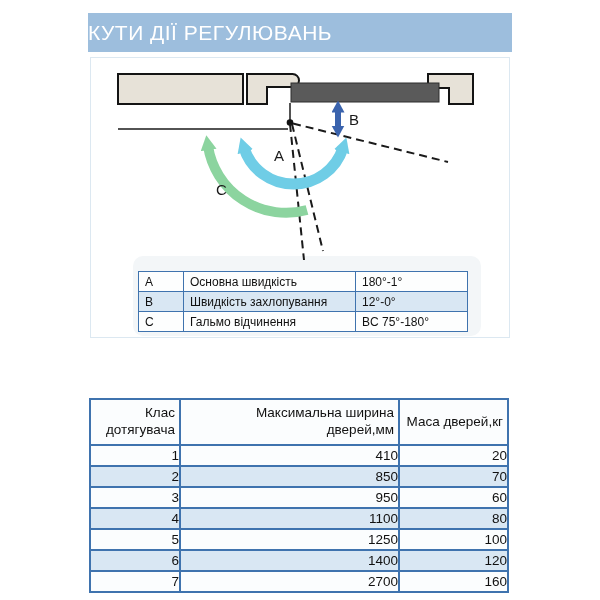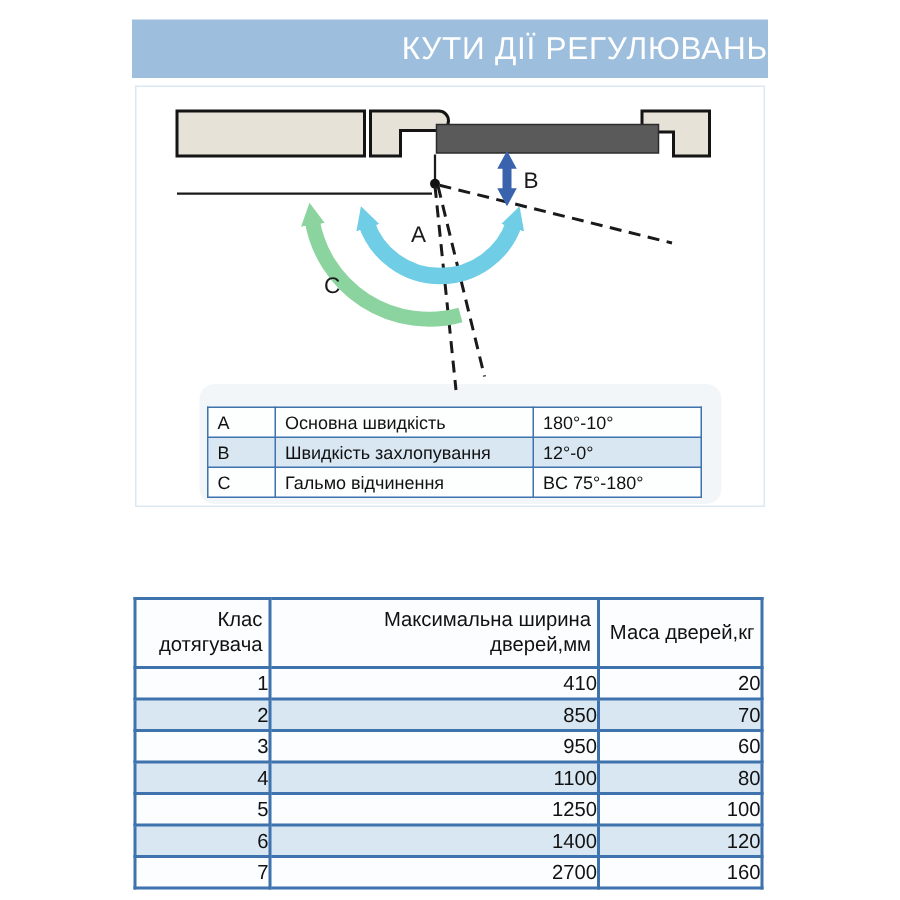--- a/index.html
+++ b/index.html
@@ -1,20 +1,20 @@
 <!DOCTYPE html>
 <html><head>
 <meta charset="utf-8">
 <style>
   html,body{margin:0;padding:0;background:#fff;}
   .page{position:relative;width:600px;height:600px;background:#ffffff;
         font-family:"Liberation Sans",sans-serif;overflow:hidden;color:#1a1a1a;}
 
   .banner{position:absolute;left:88px;width:424px;height:39px;background:#9dbedd;
-          color:#ffffff;font-size:21px;letter-spacing:.5px;text-align:right;
+          color:#ffffff;font-size:21px;letter-spacing:.5px;text-align:left;
           line-height:40px;white-space:nowrap;}
   .banner-1{top:13px;}
   .banner-2{top:355px;}
 
   .panel{position:absolute;left:90px;top:57px;width:420px;height:281px;
          background:#ffffff;border:1px solid #dce8f1;box-sizing:border-box;}
   .panel svg{position:absolute;left:0;top:0;}
 
   
   .mini-table{position:absolute;left:47px;top:213px;border-collapse:collapse;
@@ -84,21 +84,21 @@
     <table class="mini-table">
       <colgroup>
           <col style="width:45px">
           <col style="width:172px">
           <col style="width:112px">
         </colgroup>
       <tbody>
         <tr>
           <td>A</td>
           <td>Основна швидкість</td>
-          <td>180°-10°</td>
+          <td>180°-1°</td>
         </tr>
         <tr class="alt">
           <td>B</td>
           <td>Швидкість захлопування</td>
           <td>12°-0°</td>
         </tr>
         <tr>
           <td>C</td>
           <td>Гальмо відчинення</td>
           <td>BC 75°-180°</td>

